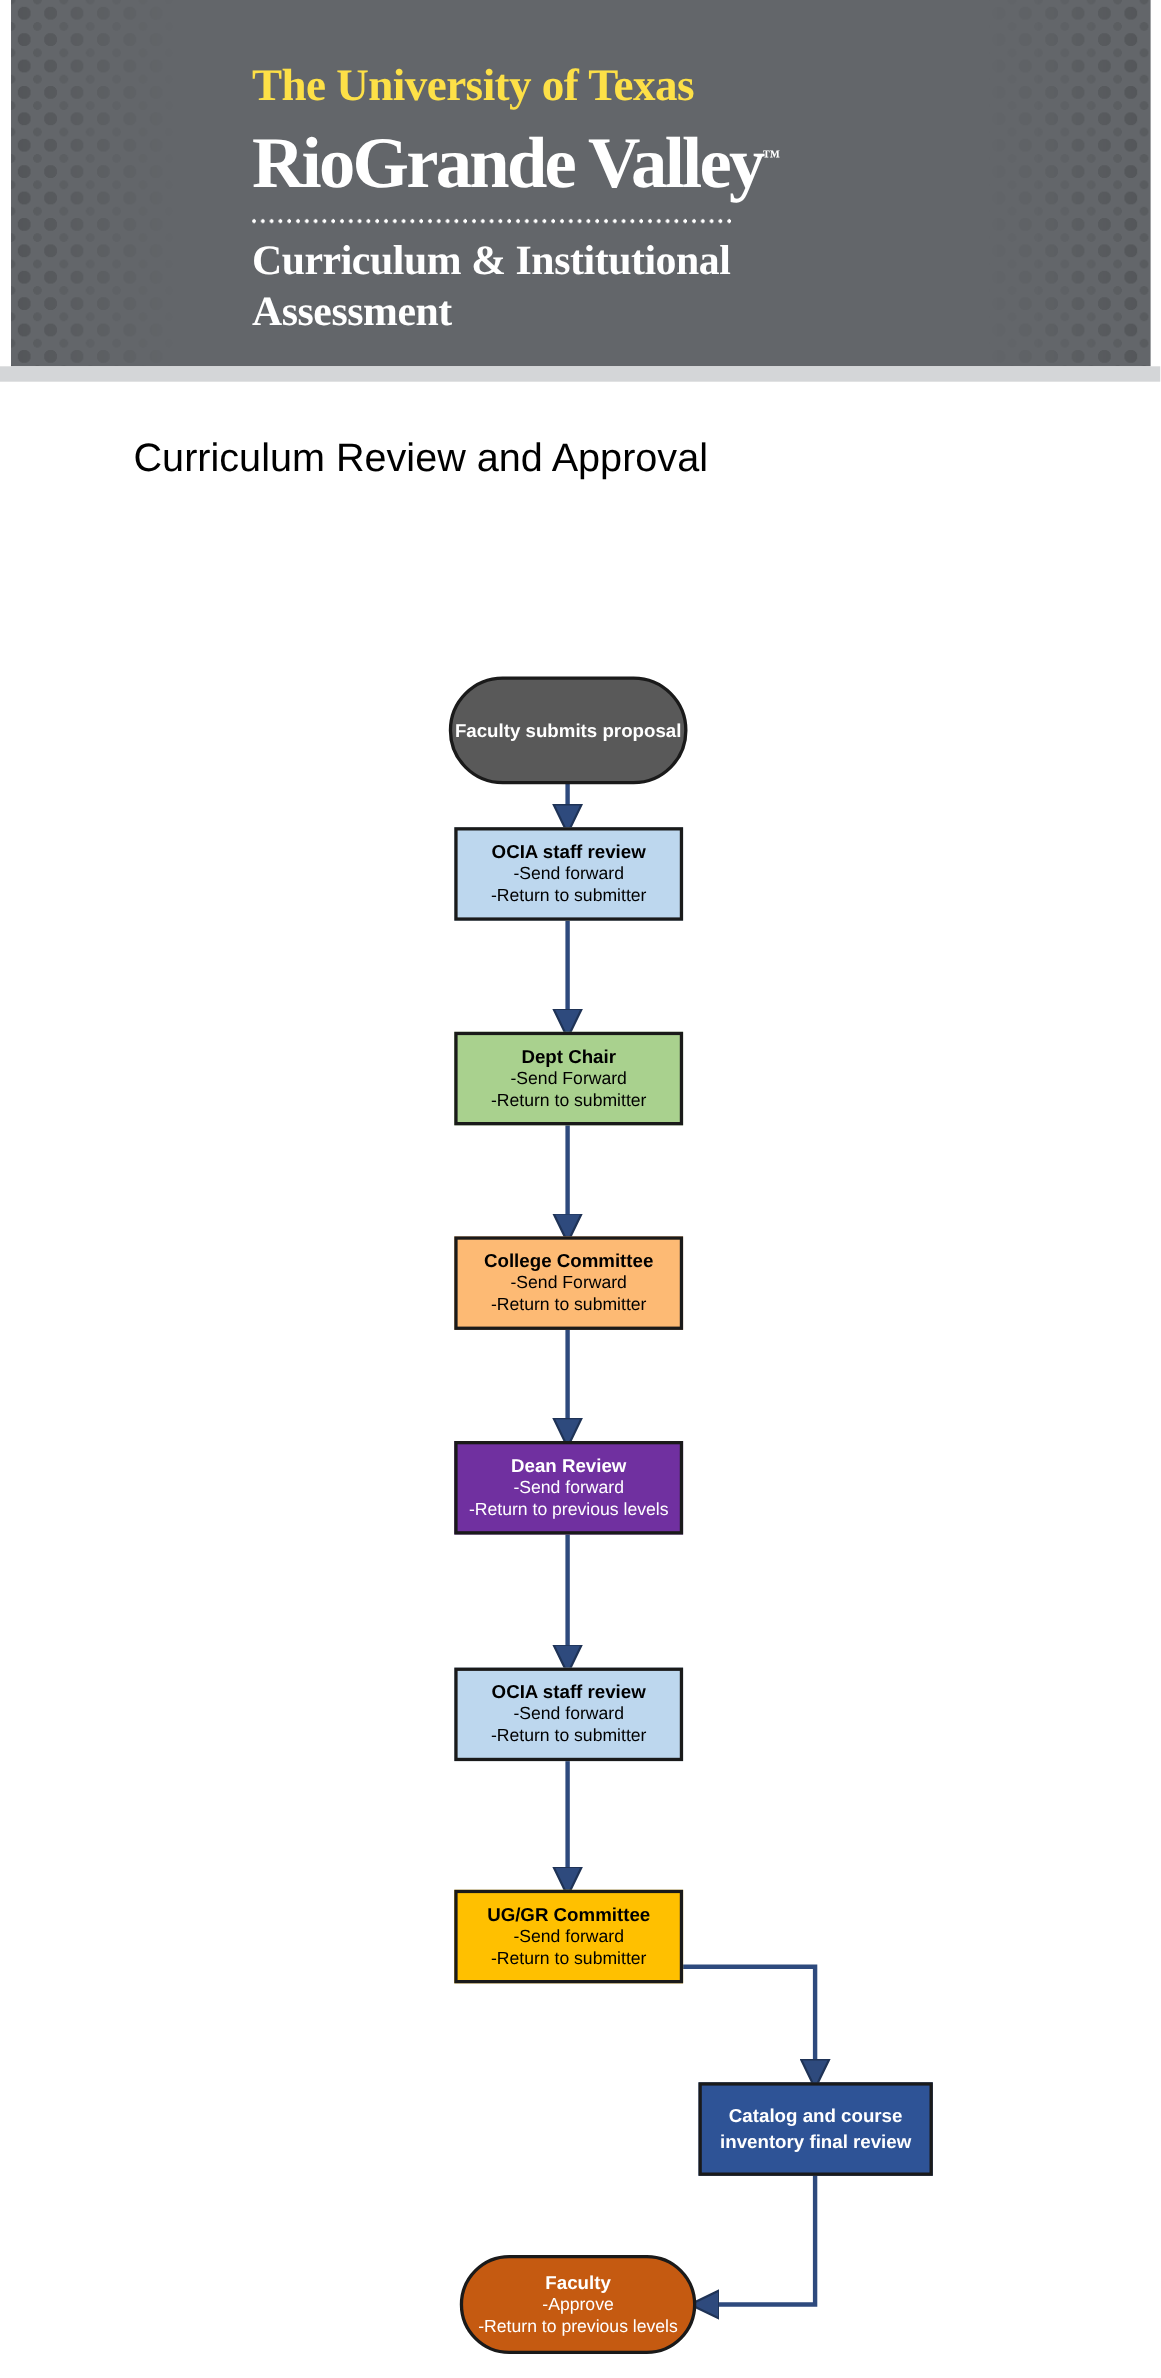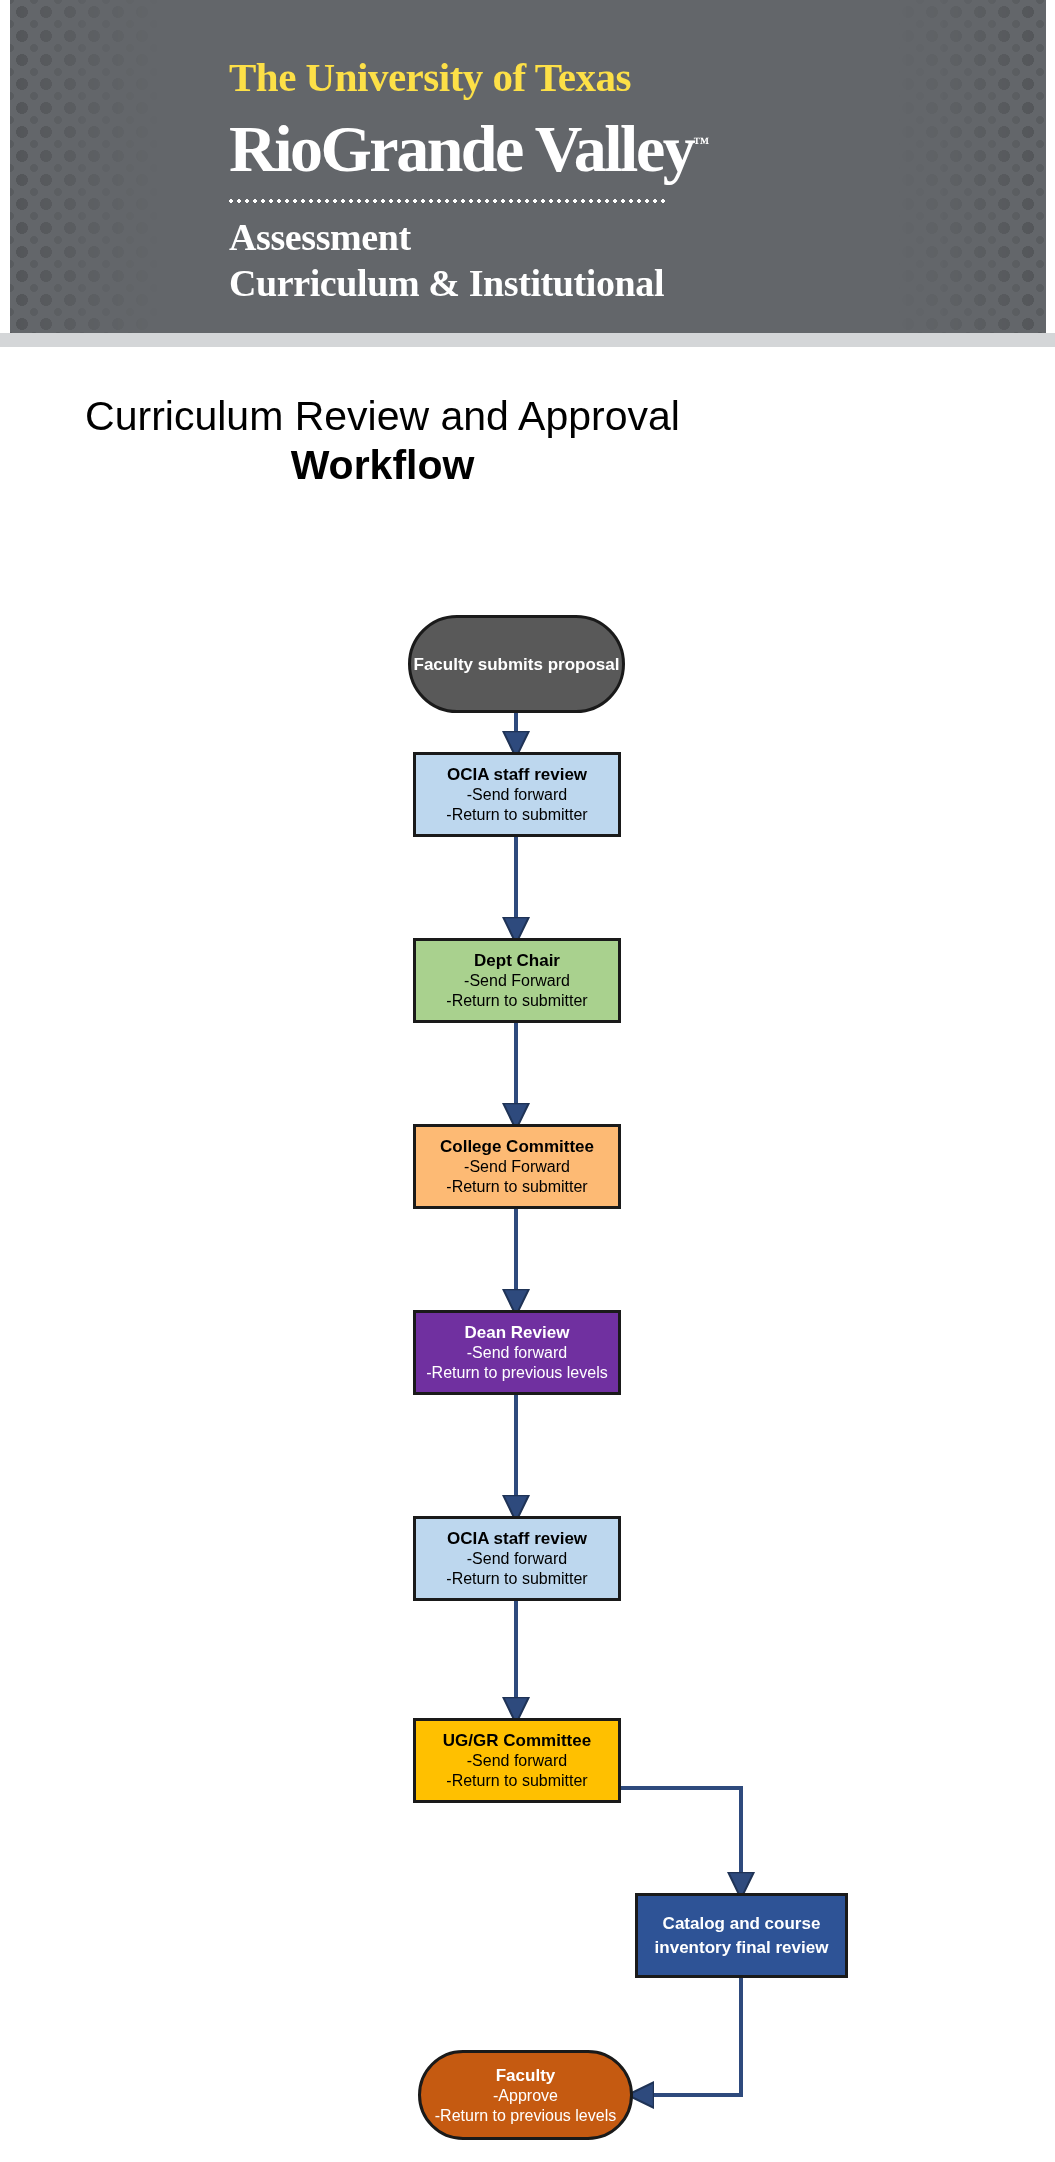--- a/index.html
+++ b/index.html
@@ -114,21 +114,21 @@
 
   
   #page-title {
     position: absolute;
     left: 0;
     top: 392px;
     width: 765px;
     text-align: center;
   }
   .title-line-1 {
-    font-size: 41px;
+    font-size: 36px;
     line-height: 48px;
     color: #000000;
     font-weight: normal;
     font-stretch: condensed;
   }
   .title-line-2 {
     font-size: 41px;
     line-height: 50px;
     color: #000000;
     font-weight: bold;
@@ -182,29 +182,28 @@
 <body>
 
 <div id="banner">
   <div class="halftone left"></div>
   <div class="halftone right"></div>
 
   <div id="logo-block">
     <div class="logo-line1">The University of Texas</div>
     <div class="logo-line2"><span>RioGrande Valley</span><span class="logo-tm">™</span></div>
     <div class="logo-dotrule"></div>
+    <div class="logo-line3">Curriculum &amp; Institutional</div>
     <div class="logo-line3">Assessment</div>
-    <div class="logo-line3">Curriculum &amp; Institutional</div>
   </div>
 </div>
 <div id="banner-bottom-strip"></div>
 
 <div id="page-title">
   <div class="title-line-1">Curriculum Review and Approval</div>
-  <div class="title-line-2">Workflow</div>
 </div>
 
 <div id="flow">
 
   <svg id="flow-svg" width="1055" height="2162">
     <defs>
       <marker id="arrowhead" markerWidth="7" markerHeight="7" refX="3.2" refY="3.5" orient="auto" markerUnits="strokeWidth">
         <path d="M0,0.3 L6.6,3.5 L0,6.7 z" fill="#2e4a7d" stroke="#1f3356" stroke-width="0.5"></path>
       </marker>
     </defs>

